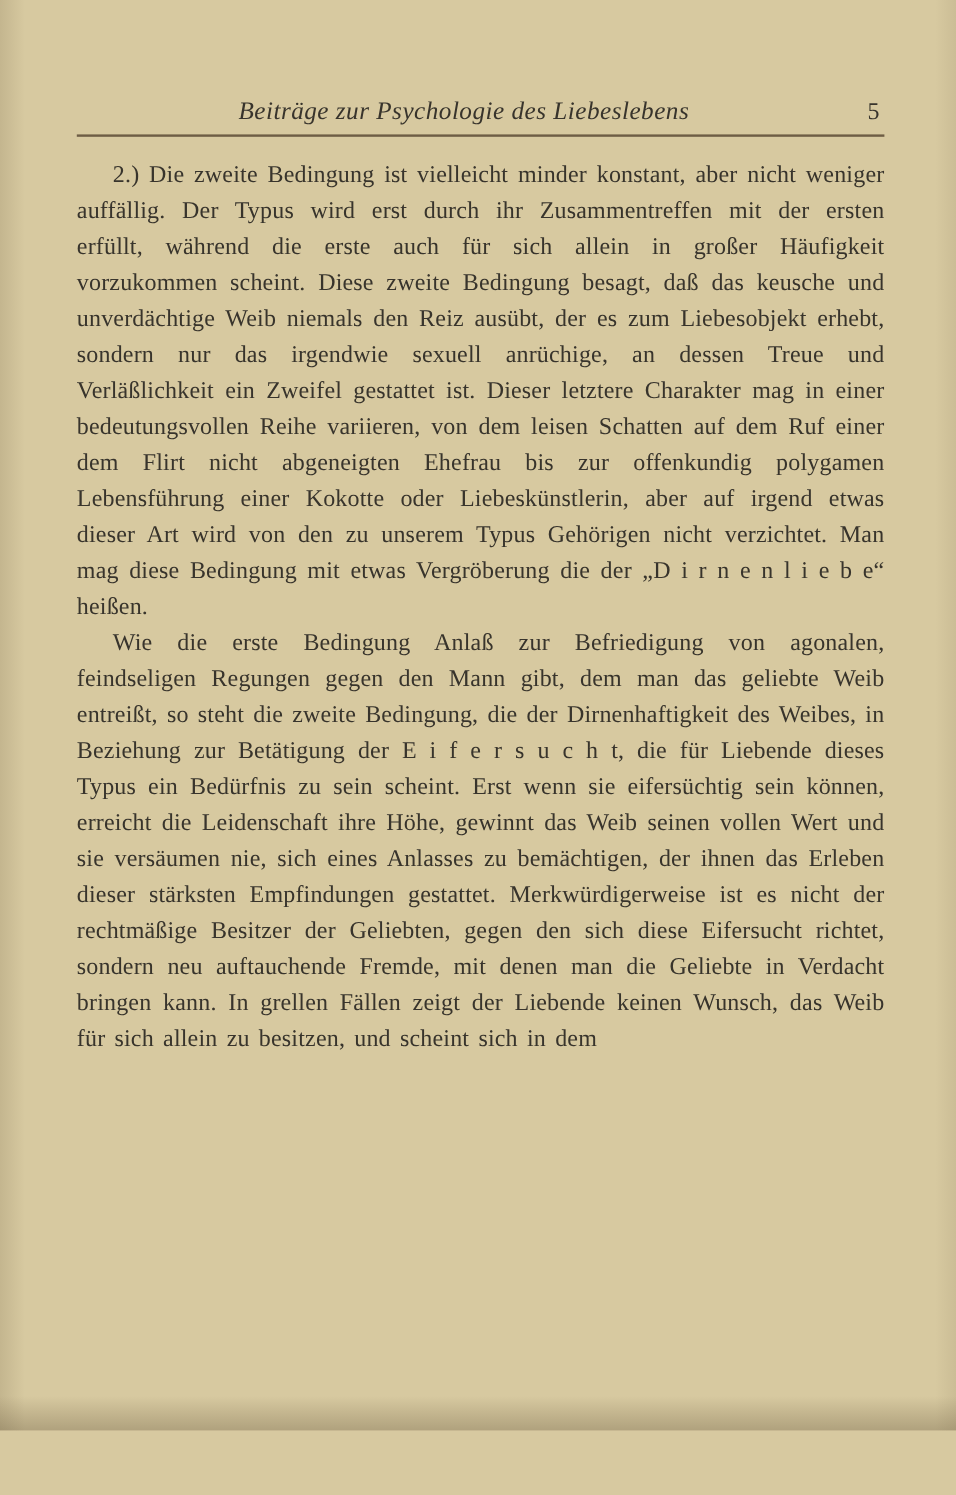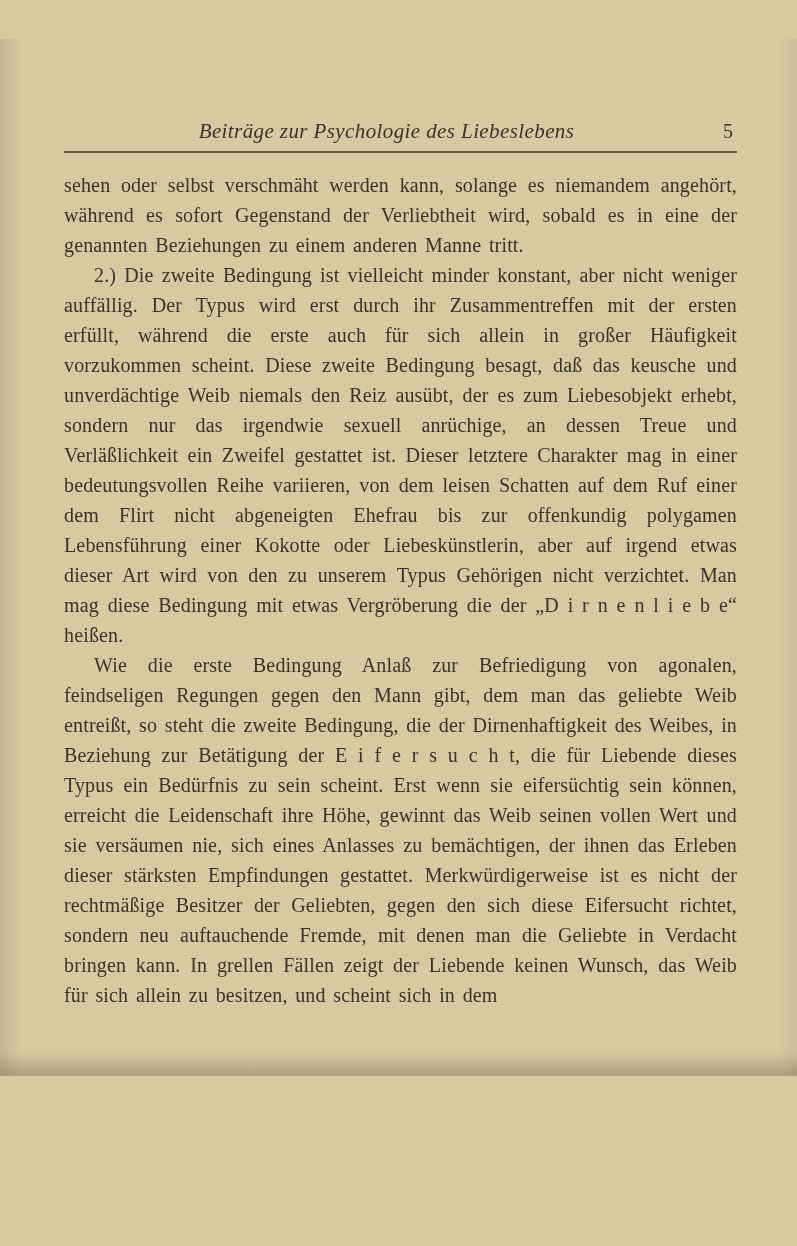--- a/index.html
+++ b/index.html
@@ -15,28 +15,27 @@
     width: 797px;
     height: 1246px;
     overflow: hidden;
     font-family: "Liberation Serif", "DejaVu Serif", serif;
     color: var(--ink);
     background: var(--paper);
   }
   .book-page {
     position: relative;
     width: 797px;
-    height: 1037px;
+    height: 1192px;
     box-sizing: border-box;
     padding: 80px 60px 0 64px;
     background:
       linear-gradient(to bottom, rgba(0,0,0,0) 97.6%, rgba(85,70,45,0.30) 100%),
       linear-gradient(to right, rgba(95,80,52,0.16) 0, rgba(0,0,0,0) 2.6%, rgba(0,0,0,0) 97.8%, rgba(95,80,52,0.10) 100%),
       var(--paper);
-    margin-top: 39px;
   }
   .page-header {
     display: flex;
     align-items: baseline;
     padding: 0 4px 7px 4px;
   }
   .header-title {
     flex: 1;
     text-align: center;
     font-style: italic;
@@ -71,18 +70,17 @@
 <div class="book-page">
 
   <header class="page-header">
     <span class="header-title">Beiträge zur Psychologie des Liebeslebens</span>
     <span class="page-number">5</span>
   </header>
 
   <div class="header-rule"></div>
 
   <main class="page-body">
-    <p class="para">sehen oder selbst verschmäht werden kann, solange es niemandem angehört, während es sofort Gegenstand der Verliebtheit wird, sobald es in eine der genannten Beziehungen zu einem anderen Manne tritt.</p>
     <p class="para indent">2.) Die zweite Bedingung ist vielleicht minder konstant, aber nicht weniger auffällig. Der Typus wird erst durch ihr Zusammentreffen mit der ersten erfüllt, während die erste auch für sich allein in großer Häufigkeit vorzukommen scheint. Diese zweite Bedingung besagt, daß das keusche und unverdächtige Weib niemals den Reiz ausübt, der es zum Liebesobjekt erhebt, sondern nur das irgendwie sexuell anrüchige, an dessen Treue und Verläßlichkeit ein Zweifel gestattet ist. Dieser letztere Charakter mag in einer bedeutungsvollen Reihe variieren, von dem leisen Schatten auf dem Ruf einer dem Flirt nicht abgeneigten Ehefrau bis zur offenkundig polygamen Lebensführung einer Kokotte oder Liebeskünstlerin, aber auf irgend etwas dieser Art wird von den zu unserem Typus Gehörigen nicht verzichtet. Man mag diese Bedingung mit etwas Vergröberung die der „D i r n e n l i e b e“ heißen.</p>
     <p class="para indent">Wie die erste Bedingung Anlaß zur Befriedigung von agonalen, feindseligen Regungen gegen den Mann gibt, dem man das geliebte Weib entreißt, so steht die zweite Bedingung, die der Dirnenhaftigkeit des Weibes, in Beziehung zur Betätigung der E i f e r s u c h t, die für Liebende dieses Typus ein Bedürfnis zu sein scheint. Erst wenn sie eifersüchtig sein können, erreicht die Leidenschaft ihre Höhe, gewinnt das Weib seinen vollen Wert und sie versäumen nie, sich eines Anlasses zu bemächtigen, der ihnen das Erleben dieser stärksten Empfindungen gestattet. Merkwürdigerweise ist es nicht der rechtmäßige Besitzer der Geliebten, gegen den sich diese Eifersucht richtet, sondern neu auftauchende Fremde, mit denen man die Geliebte in Verdacht bringen kann. In grellen Fällen zeigt der Liebende keinen Wunsch, das Weib für sich allein zu besitzen, und scheint sich in dem</p>
   </main>
 
 </div>
 
 </body></html>

